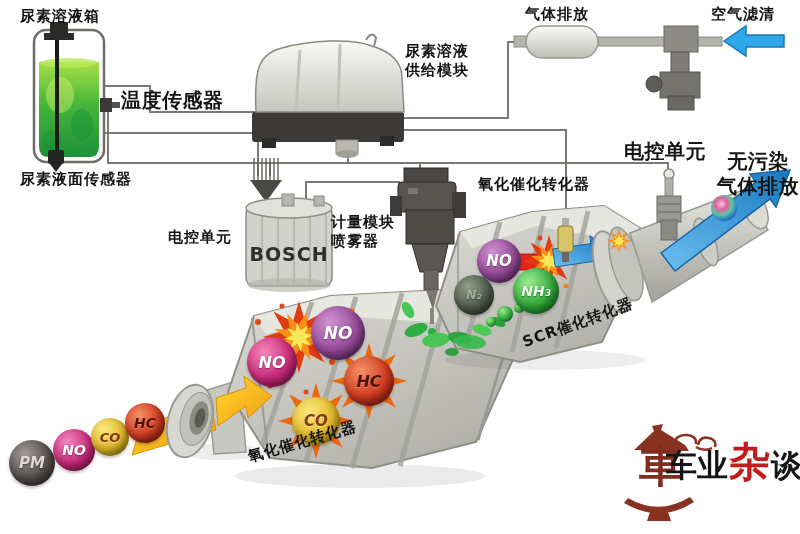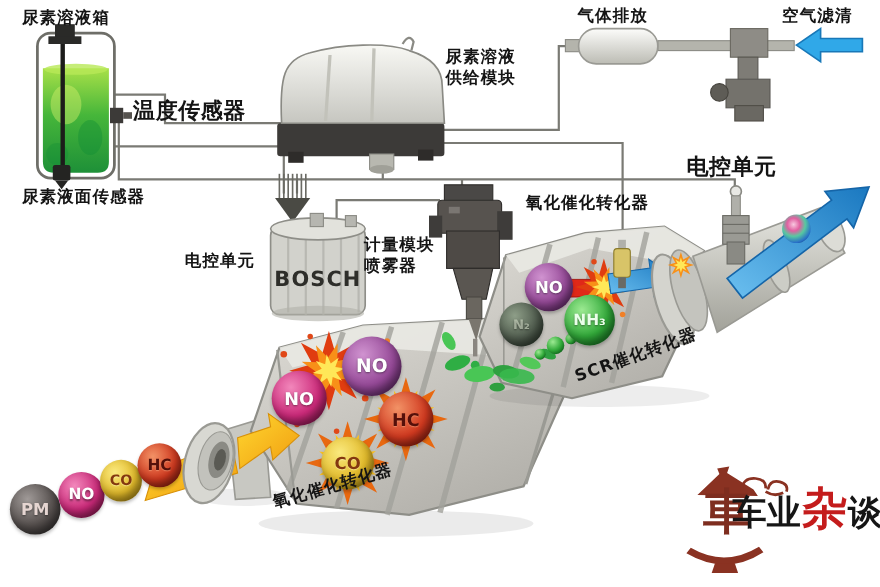--- a/index.html
+++ b/index.html
@@ -12,20 +12,21 @@
     position:absolute; font-weight:bold; font-size:15px; color:#141414;
     white-space:nowrap; letter-spacing:1px; line-height:1.25;
   }
   .s14 { font-size:20px; letter-spacing:0.5px; }
   .two-line div { white-space:nowrap; }
   .rot { transform-origin:left top; }
   .ball {
     position:absolute; border-radius:50%; display:flex; align-items:center; justify-content:center;
     font-weight:bold; color:#fff; text-shadow:0 1px 2px rgba(0,0,0,.45);
     box-shadow: inset -3px -5px 8px rgba(0,0,0,.35), 0 2px 3px rgba(0,0,0,.25);
+    font-style: italic;
   }
   .b-pm  { background:radial-gradient(circle at 35% 30%, #a09a98, #56504e 55%, #232020 100%); color:#e6d6d2; }
   .b-nop { background:radial-gradient(circle at 35% 30%, #f287bb, #cc2a7a 55%, #6e0f3e 100%); }
   .b-nov { background:radial-gradient(circle at 35% 30%, #d093d0, #964a98 55%, #481850 100%); }
   .b-co  { background:radial-gradient(circle at 35% 30%, #fae97e, #e2ba2a 55%, #8e6f08 100%); color:#84380f; text-shadow:0 1px 1px rgba(255,255,200,.5); }
   .b-hc  { background:radial-gradient(circle at 35% 30%, #f29266, #d13a20 55%, #6e1008 100%); color:#55100a; text-shadow:0 1px 1px rgba(255,200,160,.4); }
   .b-nh  { background:radial-gradient(circle at 35% 30%, #9cea92, #32aa3a 55%, #0a5a16 100%); color:#eaffea; }
   .b-n2  { background:radial-gradient(circle at 35% 30%, #8e9e88, #505c4e 55%, #1e2a1e 100%); color:rgba(218,228,206,.6); }
   .bosch-txt {
     position:absolute; font-weight:bold; font-size:19px; color:#2e2e2a;
@@ -322,20 +323,24 @@
   <div>尿素溶液</div>
   <div>供给模块</div>
 </div>
 
 <div class="lbl" style="left:20px; top:170px">尿素液面传感器</div>
 
 <div class="lbl" style="left:525px;top:5px">气体排放</div>
 <div class="lbl" style="left:711px;top:5px">空气滤清</div>
 <div class="lbl s14" style="left:624px;top:139px">电控单元</div>
 
+<div class="lbl s14 two-line" style="left:716px;top:149px;width:84px;text-align:center">
+  <div>无污染</div>
+  <div>气体排放</div>
+</div>
 
 <div class="lbl" style="left:168px;top:228px">电控单元</div>
 <div class="bosch-txt" style="left:248px;top:243px;width:82px">BOSCH</div>
 
 <div class="lbl two-line" style="left:331px;top:213px">
   <div>计量模块</div>
   <div>喷雾器</div>
 </div>
 
 <div class="lbl" style="left:478px;top:175px">氧化催化转化器</div>

